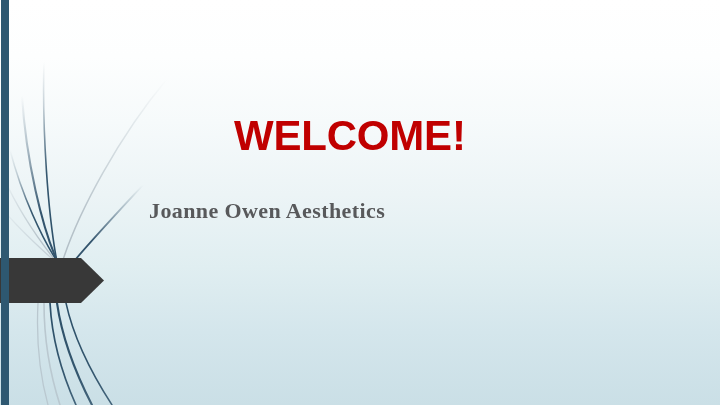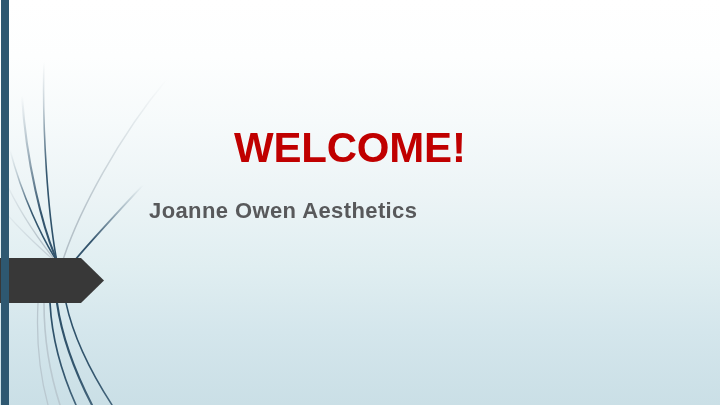--- a/index.html
+++ b/index.html
@@ -52,40 +52,41 @@
   #text-block {
     position: absolute;
     left: 0;
     top: 0;
     width: 720px;
     height: 405px;
   }
   #title {
     position: absolute;
     left: 234px;
-    top: 126px;
+    top: 114px;
     margin: 0;
     font-size: 42px;
     font-weight: bold;
     letter-spacing: -0.2px;
     color: #c00000;
     white-space: nowrap;
     line-height: 1.06;
   }
   #subtitle {
     position: absolute;
     left: 149px;
     top: 199px;
     margin: 0;
     font-size: 22px;
     font-weight: bold;
     letter-spacing: 0.4px;
     color: #58595b;
     white-space: nowrap;
     line-height: 1.1;
+    font-family: Liberation Serif, serif;
   }
 </style>
 </head>
 <body>
 
 <div id="slide">
 
   <svg id="artwork" viewBox="0 0 720 405" preserveAspectRatio="none">
     <defs>
       <linearGradient id="fadeNavy" x1="0" y1="0" x2="0" y2="1">

